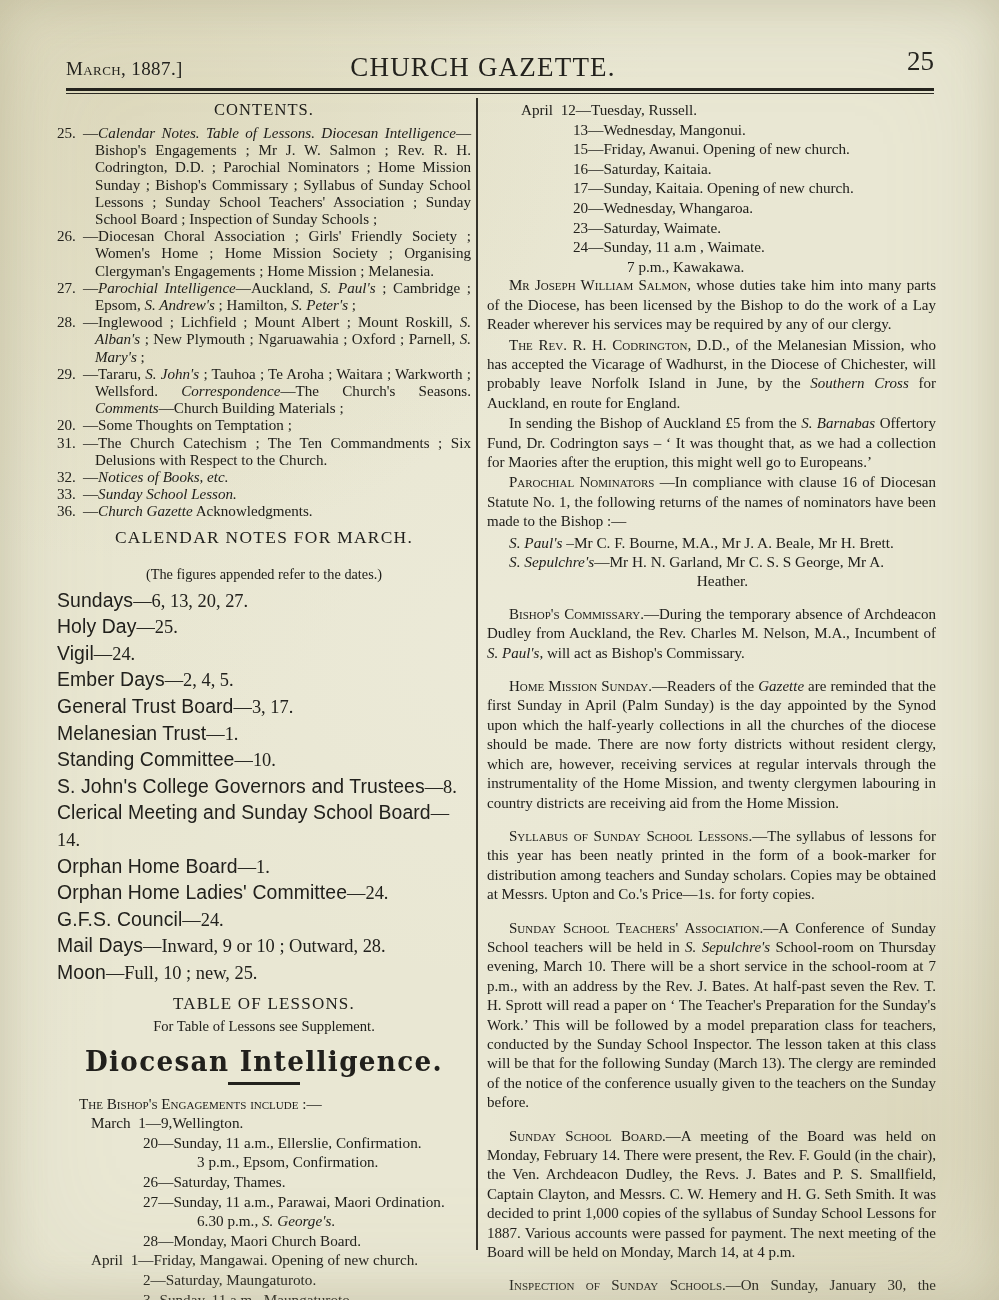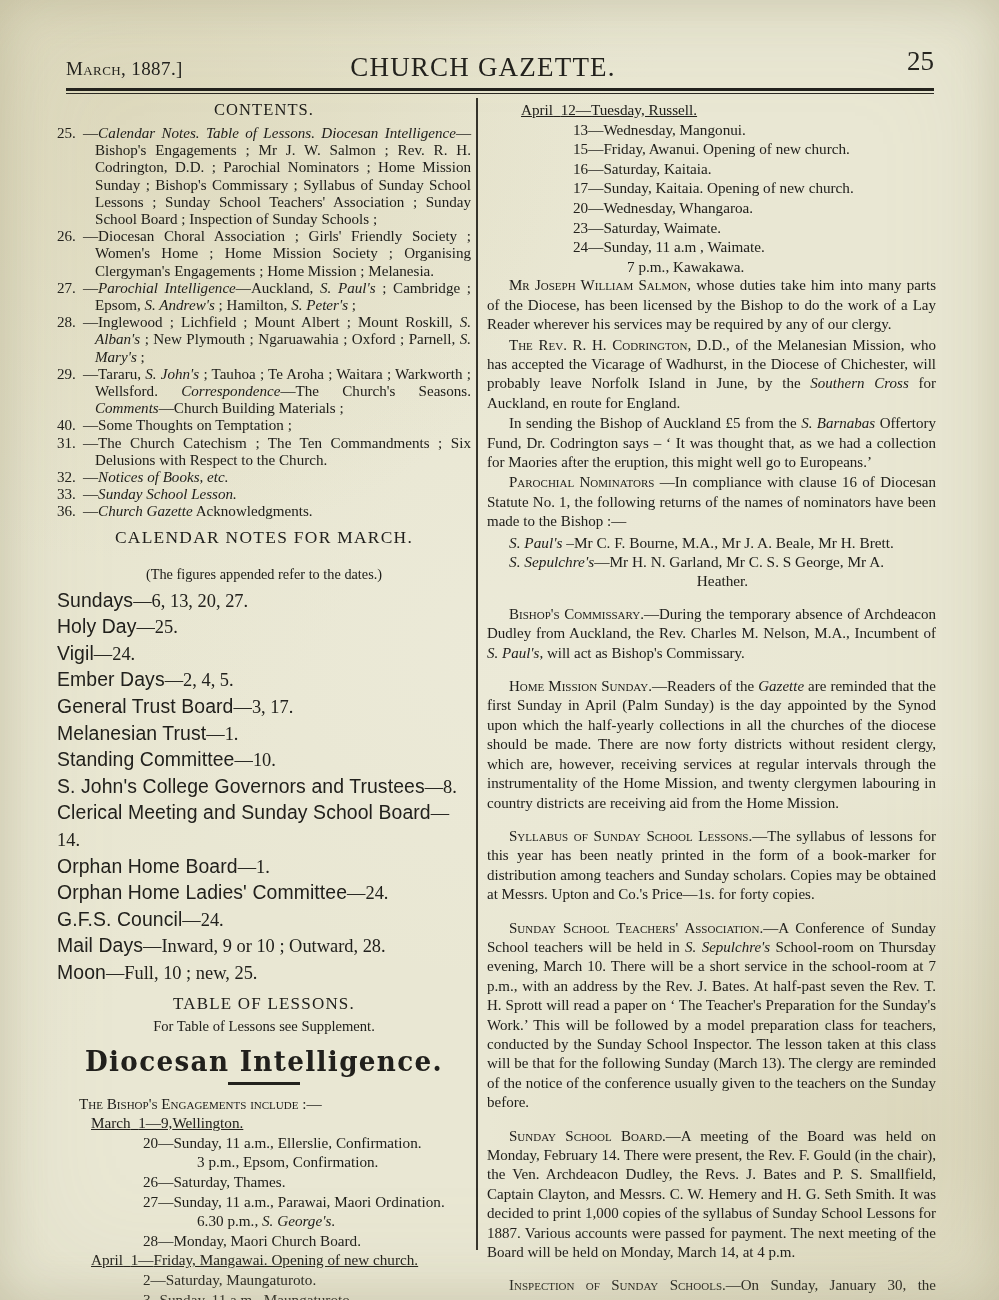--- a/index.html
+++ b/index.html
@@ -98,21 +98,21 @@
     font-family:"DejaVu Serif","Liberation Serif",serif;
     font-weight:700;letter-spacing:1.4px;
     transform:scaleX(.97);
   }
   .di-rule{width:72px;height:3px;background:#23221d;margin:5px auto 9px;}
 
   
   .eng{font-size:15.2px;line-height:19.6px;}
   .eng .lead{margin-left:22px;}
   .eng-row{display:block;white-space:nowrap;}
-  .ind1{margin-left:34px;text-decoration:underline;}
+  .ind1{margin-left:34px;}
   .ind2{margin-left:86px;}
   .ind3{margin-left:140px;}
 
   
   .art{font-size:15px;line-height:19.4px;text-align:justify;margin:0 0 1px 0;}
   .art.ind{text-indent:22px;}
   .gap{margin-top:14px;}
   .nomrow{font-size:15.3px;line-height:19.4px;padding-left:22px;text-indent:0;}
   .nomrow.cont{text-align:center;}
 
@@ -140,21 +140,21 @@
   <div class="col col-left">
 
     <div class="contents-title">CONTENTS.</div>
 
     <div class="toc" id="toc-list">
         <div class="toc-item"><span class="toc-num">25.</span>—<span class="it">Calendar Notes.</span>  <span class="it">Table of Lessons.</span>  <span class="it">Diocesan Intelligence</span>—Bishop's Engagements ; Mr J. W. Salmon ; Rev. R. H. Codrington, D.D. ; Parochial Nominators ; Home Mission Sunday ; Bishop's Commissary ; Syllabus of Sunday School Lessons ; Sunday School Teachers' Association ; Sunday School Board ; Inspection of Sunday Schools ;</div>
         <div class="toc-item"><span class="toc-num">26.</span>—Diocesan Choral Association ; Girls' Friendly Society ; Women's Home ; Home Mission Society ; Organising Clergyman's Engagements ; Home Mission ; Melanesia.</div>
         <div class="toc-item"><span class="toc-num">27.</span>—<span class="it">Parochial Intelligence</span>—Auckland, <span class="it">S. Paul's</span> ; Cambridge ; Epsom, <span class="it">S. Andrew's</span> ; Hamilton, <span class="it">S. Peter's</span> ;</div>
         <div class="toc-item"><span class="toc-num">28.</span>—Inglewood ; Lichfield ; Mount Albert ; Mount Roskill, <span class="it">S. Alban's</span> ; New Plymouth ; Ngaruawahia ; Oxford ; Parnell, <span class="it">S. Mary's</span> ;</div>
         <div class="toc-item"><span class="toc-num">29.</span>—Tararu, <span class="it">S. John's</span> ; Tauhoa ; Te Aroha ; Waitara ; Warkworth ; Wellsford.  <span class="it">Correspondence</span>—The Church's Seasons.  <span class="it">Comments</span>—Church Building Materials ;</div>
-        <div class="toc-item"><span class="toc-num">40.</span>—Some Thoughts on Temptation ;</div>
+        <div class="toc-item"><span class="toc-num">20.</span>—Some Thoughts on Temptation ;</div>
         <div class="toc-item"><span class="toc-num">31.</span>—The Church Catechism ; The Ten Commandments ; Six Delusions with Respect to the Church.</div>
         <div class="toc-item"><span class="toc-num">32.</span>—<span class="it">Notices of Books, etc.</span></div>
         <div class="toc-item"><span class="toc-num">33.</span>—<span class="it">Sunday School Lesson.</span></div>
         <div class="toc-item"><span class="toc-num">36.</span>—<span class="it">Church <span class="it">Gazette</span></span> Acknowledgments.</div>
       </div>
 
     <div class="sep dbl-rule">
       <div class="a"></div>
         <div class="b"></div>
     </div>

